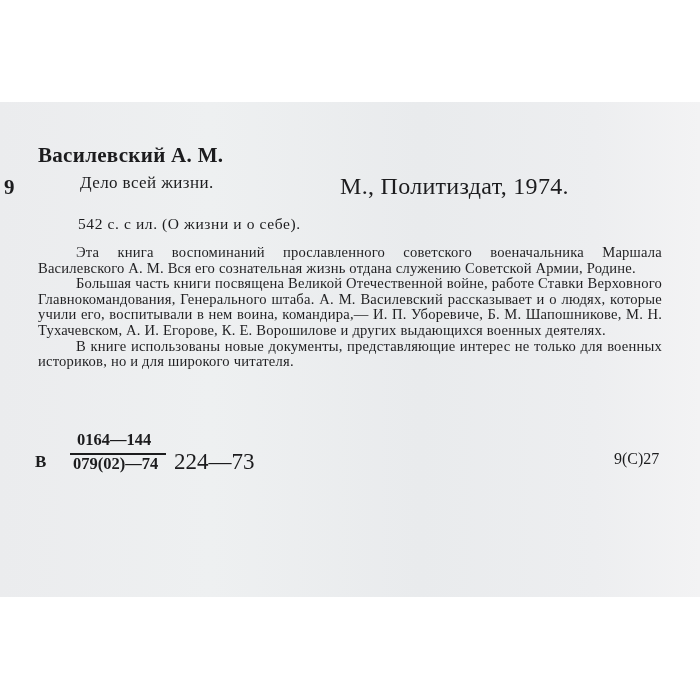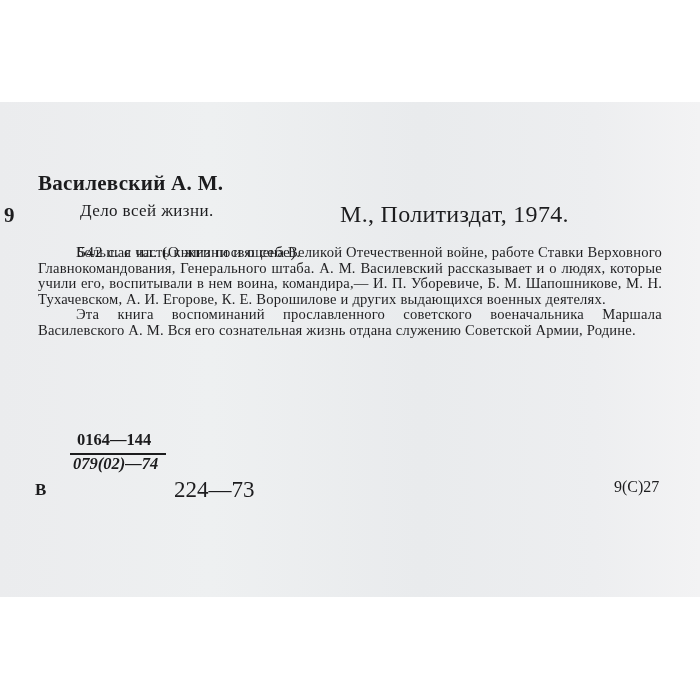--- a/index.html
+++ b/index.html
@@ -15,21 +15,21 @@
       left: 0;
       top: 102px;
       width: 700px;
       height: 495px;
       background: linear-gradient(90deg, #ebecee 0%, #eef0f1 30%, #e9ebed 60%, #edeef0 85%, #f3f3f4 100%);
     }
     .serif {
       font-family: "Liberation Serif", "DejaVu Serif", serif;
       color: #1c1c1e;
     }
-    .abs { position: absolute; white-space: nowrap; margin-top: 28px; }
+    .abs { position: absolute; white-space: nowrap; }
 
     .author {
       left: 38px; top: 143px;
       font-size: 21px;
       font-weight: bold;
       letter-spacing: 0.3px;
     }
     .index-num {
       left: 4px; top: 175px;
       font-size: 21px;
@@ -92,21 +92,20 @@
       left: 0; top: 23px;
       width: 96px;
       height: 2px;
       background: #1c1c1e;
     }
     .frac-den {
       position: absolute;
       left: 3px; top: 24px;
       white-space: nowrap;
       font-weight: bold;
-      font-style: italic;
     }
     .order-num {
       left: 174px; top: 449px;
       font-size: 23px;
       font-weight: normal;
     }
     .classif {
       left: 614px; top: 450px;
       font-size: 16px;
       font-weight: normal;
@@ -117,22 +116,23 @@
 
 <div class="page"></div>
 
 <div class="abs serif author">Василевский А. М.</div>
 <div class="abs serif index-num">9</div>
 <div class="abs serif title">Дело всей жизни.</div>
 <div class="abs serif imprint">М., Политиздат, 1974.</div>
 <div class="abs serif extent">542 с. с ил. (О жизни и о себе).</div>
 
 <div class="annotation">
+  <p>Эта книга воспоминаний прославленного советского военачальника Маршала Василевского А. М. Вся его сознательная жизнь отдана служению Советской Армии, Родине.</p>
   <p>Большая часть книги посвящена Великой Отечественной войне, работе Ставки Верховного Главнокомандования, Генерального штаба. А. М. Василевский рассказывает и о людях, которые учили его, воспитывали в нем воина, командира,— И. П. Уборевиче, Б. М. Шапошникове, М. Н. Тухачевском, А. И. Егорове, К. Е. Ворошилове и других выдающихся военных деятелях.</p>
-  <p>Эта книга воспоминаний прославленного советского военачальника Маршала Василевского А. М. Вся его сознательная жизнь отдана служению Советской Армии, Родине.</p>
+  <p>В книге использованы новые документы, представляющие интерес не только для военных историков, но и для широкого читателя.</p>
 </div>
 
 <div class="abs serif bbk-letter">В</div>
 <div class="fraction">
   <span class="frac-num">0164—144</span>
   <span class="frac-line"></span>
   <span class="frac-den">079(02)—74</span>
 </div>
 <div class="abs serif order-num">224—73</div>
 <div class="abs serif classif">9(С)27</div>

